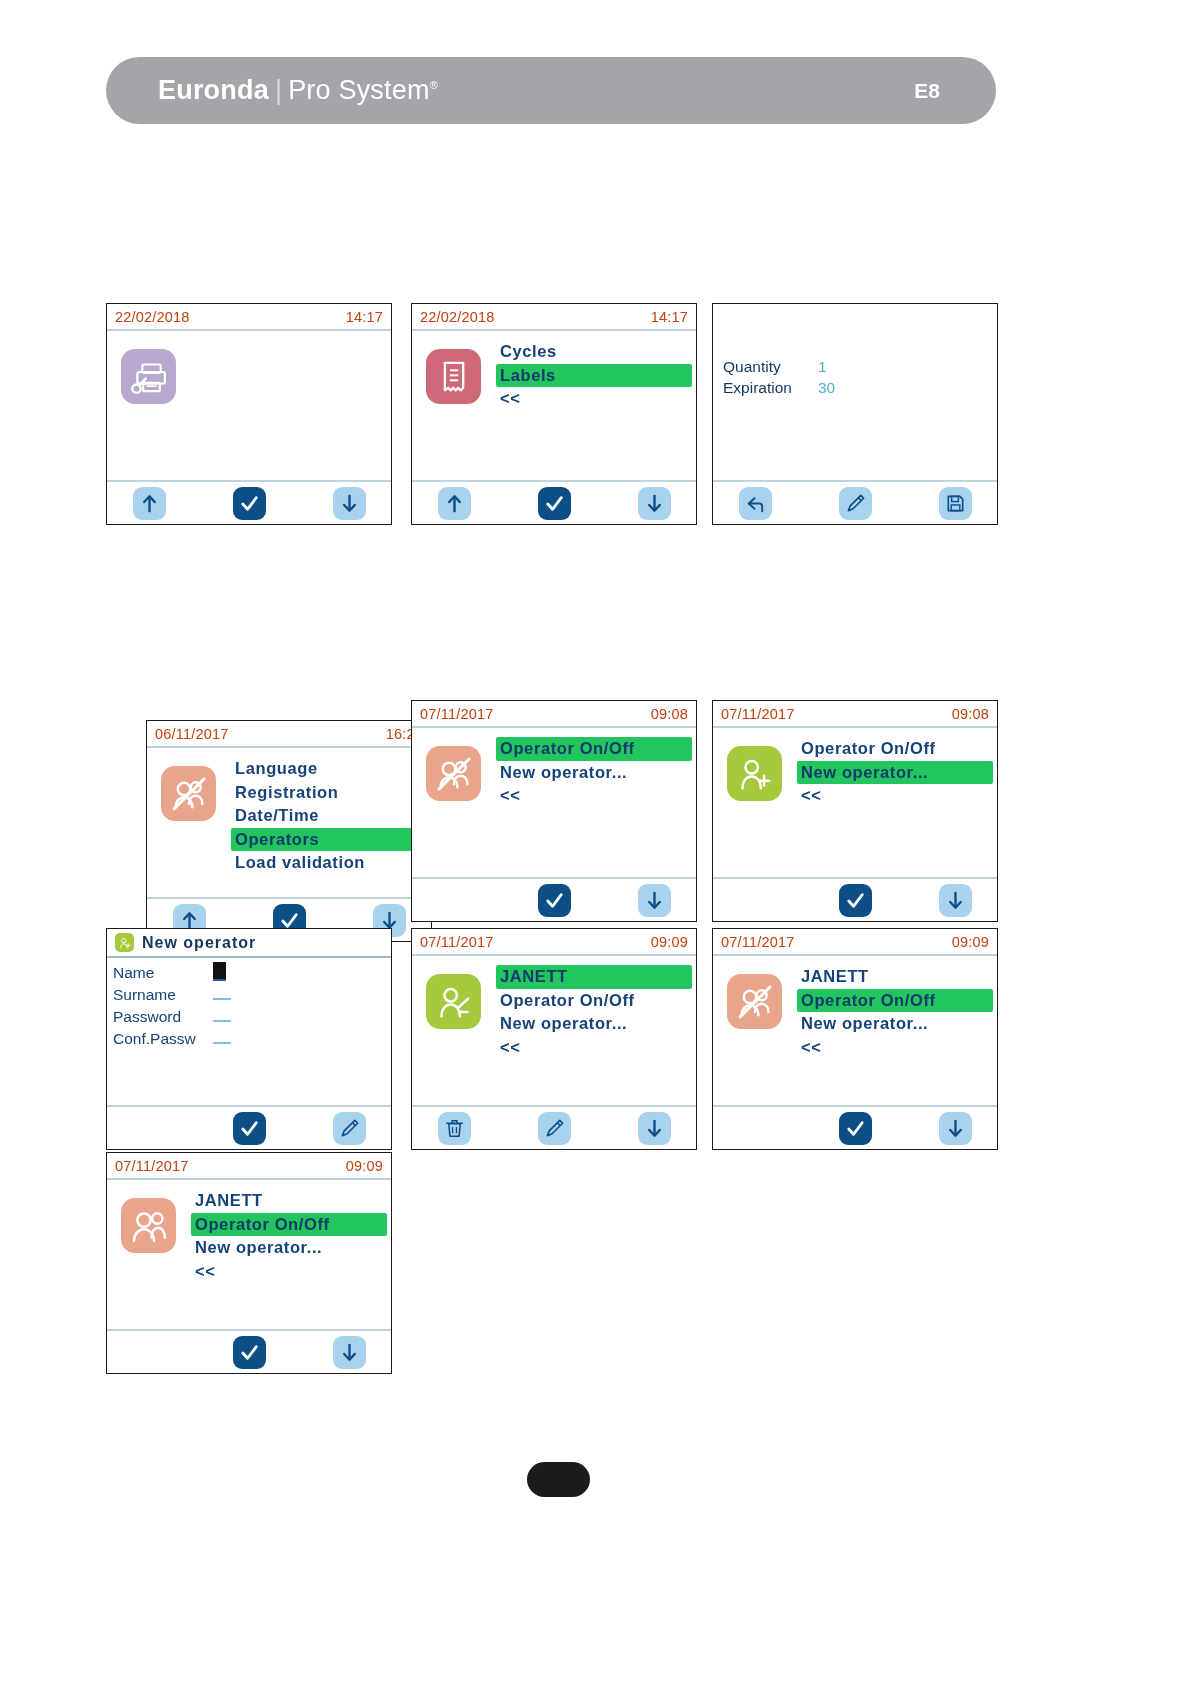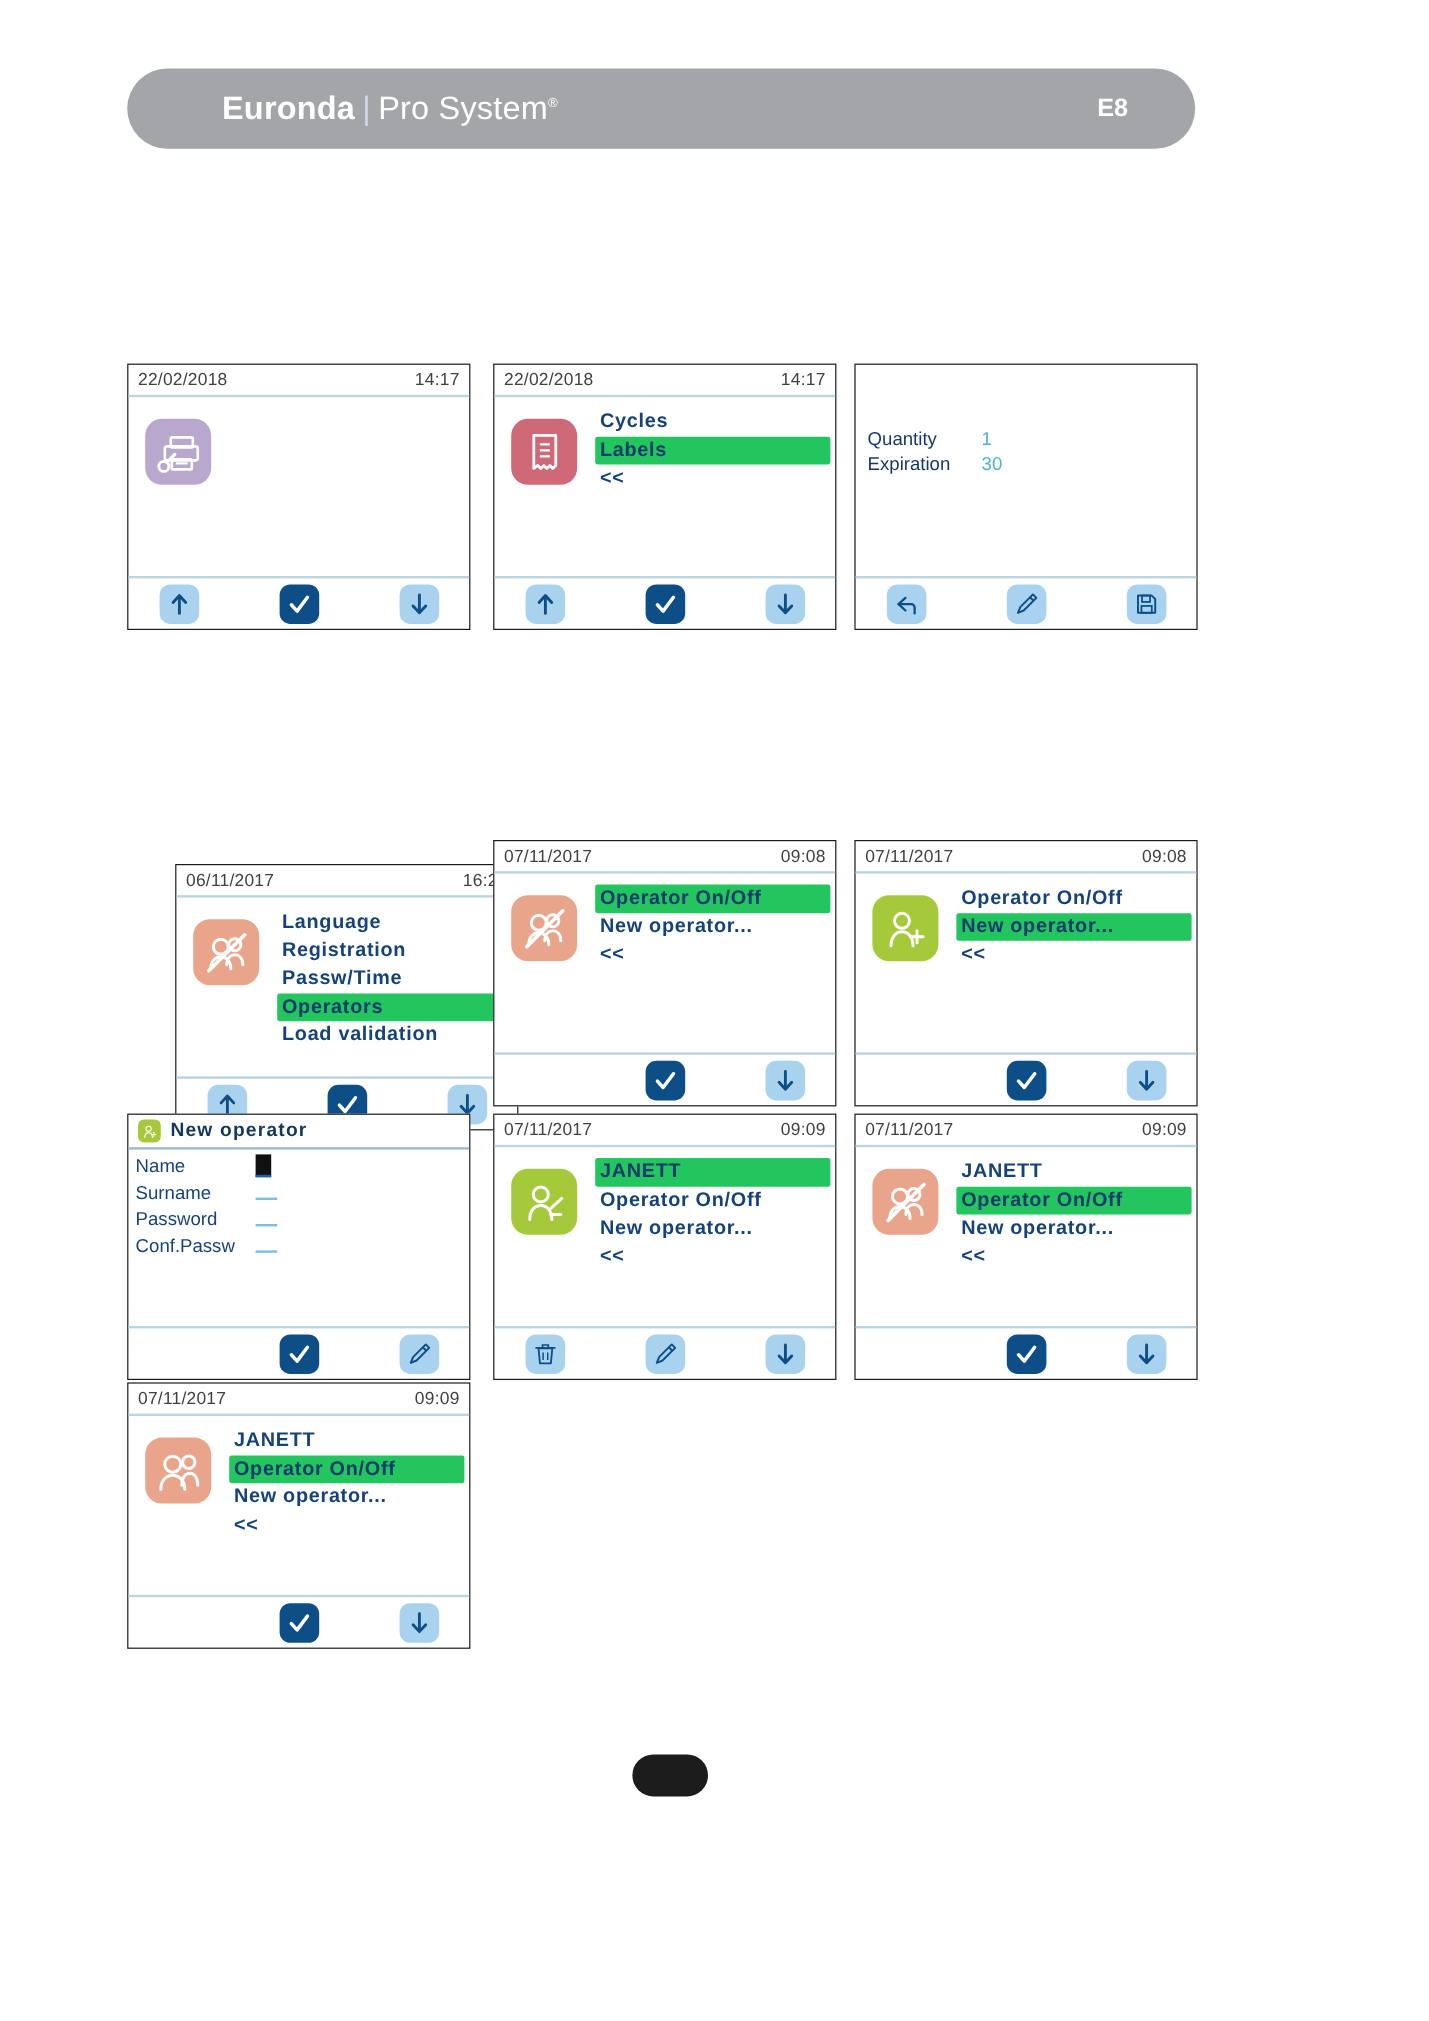--- a/index.html
+++ b/index.html
@@ -14,21 +14,21 @@
   
   .header-bar{
     position:absolute;
     left:106px; top:57px;
     width:890px; height:67px;
     background:#a3a5a8;
     border-radius:34px;
     display:flex; align-items:center;
   }
   .brand{
-    margin-left:79px;
+    margin-left:52px;
     font-size:27px;
     color:#ffffff;
     letter-spacing:.2px;
     white-space:nowrap;
   }
   .brand .b1{font-weight:bold;}
   .brand .sep{color:#cfd9e6; font-weight:300; margin:0 6px;}
   .brand .b2{font-weight:normal;}
   .brand sup{font-size:11px; vertical-align:super;}
   .model{
@@ -48,21 +48,21 @@
 
   
   .statusbar{
     height:27px;
     display:flex; align-items:center; justify-content:space-between;
     padding:0 8px;
     border-bottom:2px solid #bcd4e0;
     box-sizing:border-box;
   }
   .statusbar .date,.statusbar .time{
-    font-size:14.5px; color:#404040; font-weight:500;
+    font-size:14.5px; color:#c2410c; font-weight:500;
     letter-spacing:.2px;
   }
 
   
   .titlebar{
     height:29px;
     display:flex; align-items:center; gap:8px;
     padding:0 8px;
     border-bottom:2px solid #9fb9cc;
     box-sizing:border-box;
@@ -334,21 +334,21 @@
             <circle cx="18" cy="18" r="7.5" fill="none" stroke="#ffffff" stroke-width="3"></circle>
             <path d="M8 40 c0-8 5-12 10-12 s10 4 10 12" fill="none" stroke="#ffffff" stroke-width="3" stroke-linecap="round"></path>
             <circle cx="32" cy="16" r="6" fill="none" stroke="#ffffff" stroke-width="3"></circle>
             <path d="M24 36 c0-7 4-10 8-10 s8 3 8 10" fill="none" stroke="#ffffff" stroke-width="3" stroke-linecap="round"></path>
             <line x1="6" y1="42" x2="42" y2="6" stroke="#ffffff" stroke-width="3.6" stroke-linecap="round"></line>
           </svg>
         </div>
         <div class="menu">
           <div class="row"><span class="mi">Language</span></div>
           <div class="row"><span class="mi">Registration</span></div>
-          <div class="row"><span class="mi">Passw/Time</span></div>
+          <div class="row"><span class="mi">Date/Time</span></div>
           <div class="row">
             <span class="mi sel">Operators</span>
           </div>
           <div class="row"><span class="mi">Load validation</span></div>
         </div>
       </div>
       <div class="footer">
         <div class="btn p1">
           <span>
             <svg xmlns="http://www.w3.org/2000/svg" viewBox="0 0 48 48" width="23" height="23">

